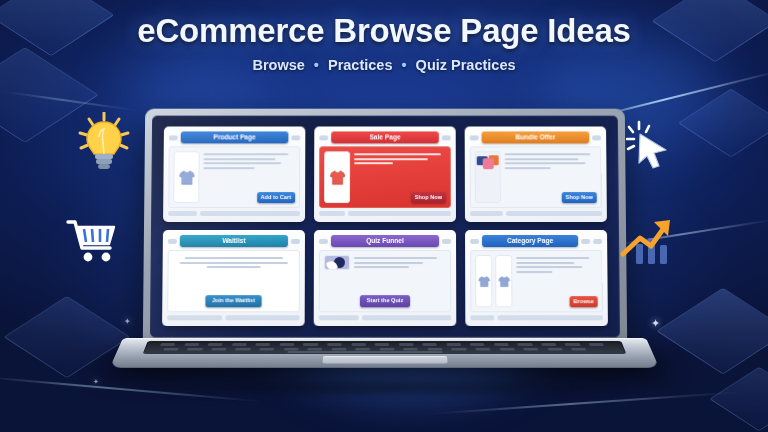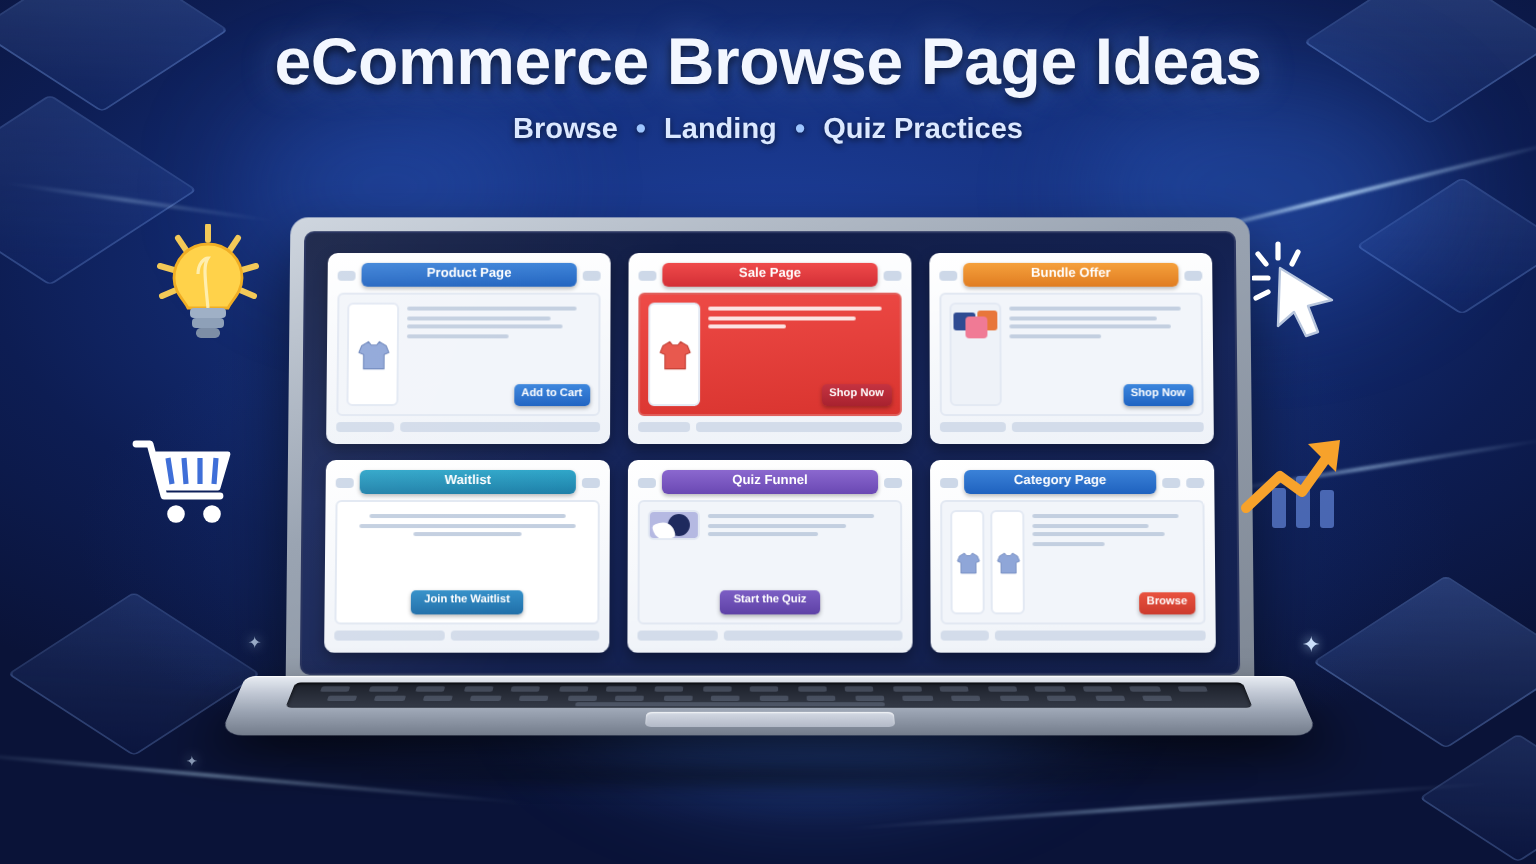--- a/index.html
+++ b/index.html
@@ -155,21 +155,21 @@
     <span class="sparkle" style="left:651px; top:318px; font-size:11px;">✦</span>
     <span class="sparkle" style="left:612px; top:182px; font-size:7px;  opacity:.75;">✦</span>
     <span class="sparkle" style="left:93px;  top:378px; font-size:7px;  opacity:.7;">✦</span>
   </div>
 
   <div id="headings">
     <div id="title">eCommerce Browse Page Ideas</div>
     <div id="subtitle">
       <span>Browse</span>
       <span class="dot">•</span>
-      <span>Landing</span>
+      <span>Practices</span>
       <span class="dot">•</span>
       <span>Quiz Practices</span>
     </div>
   </div>
 
   <div id="laptop">
     <div id="foot-shadow"></div>
 
     <div id="lid">
       <div id="screen">

